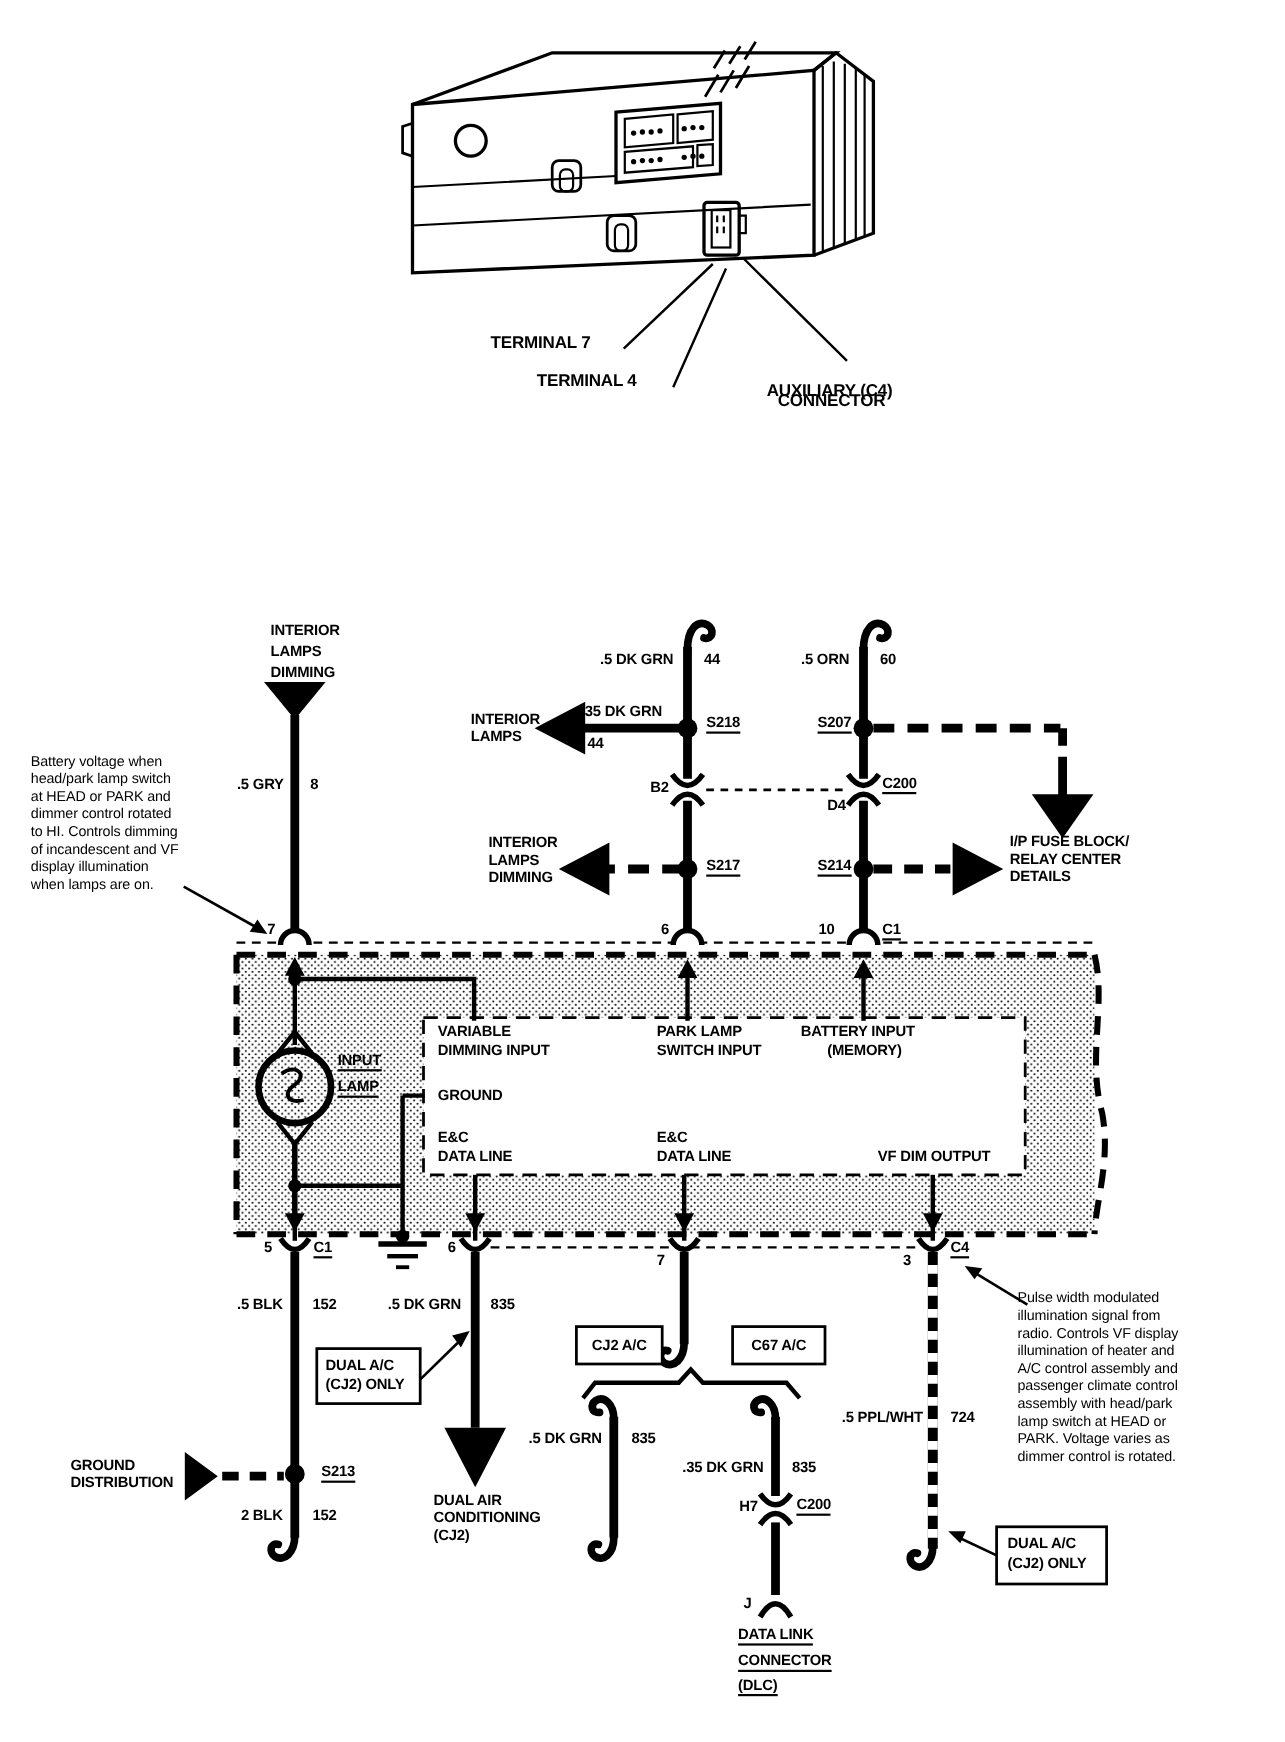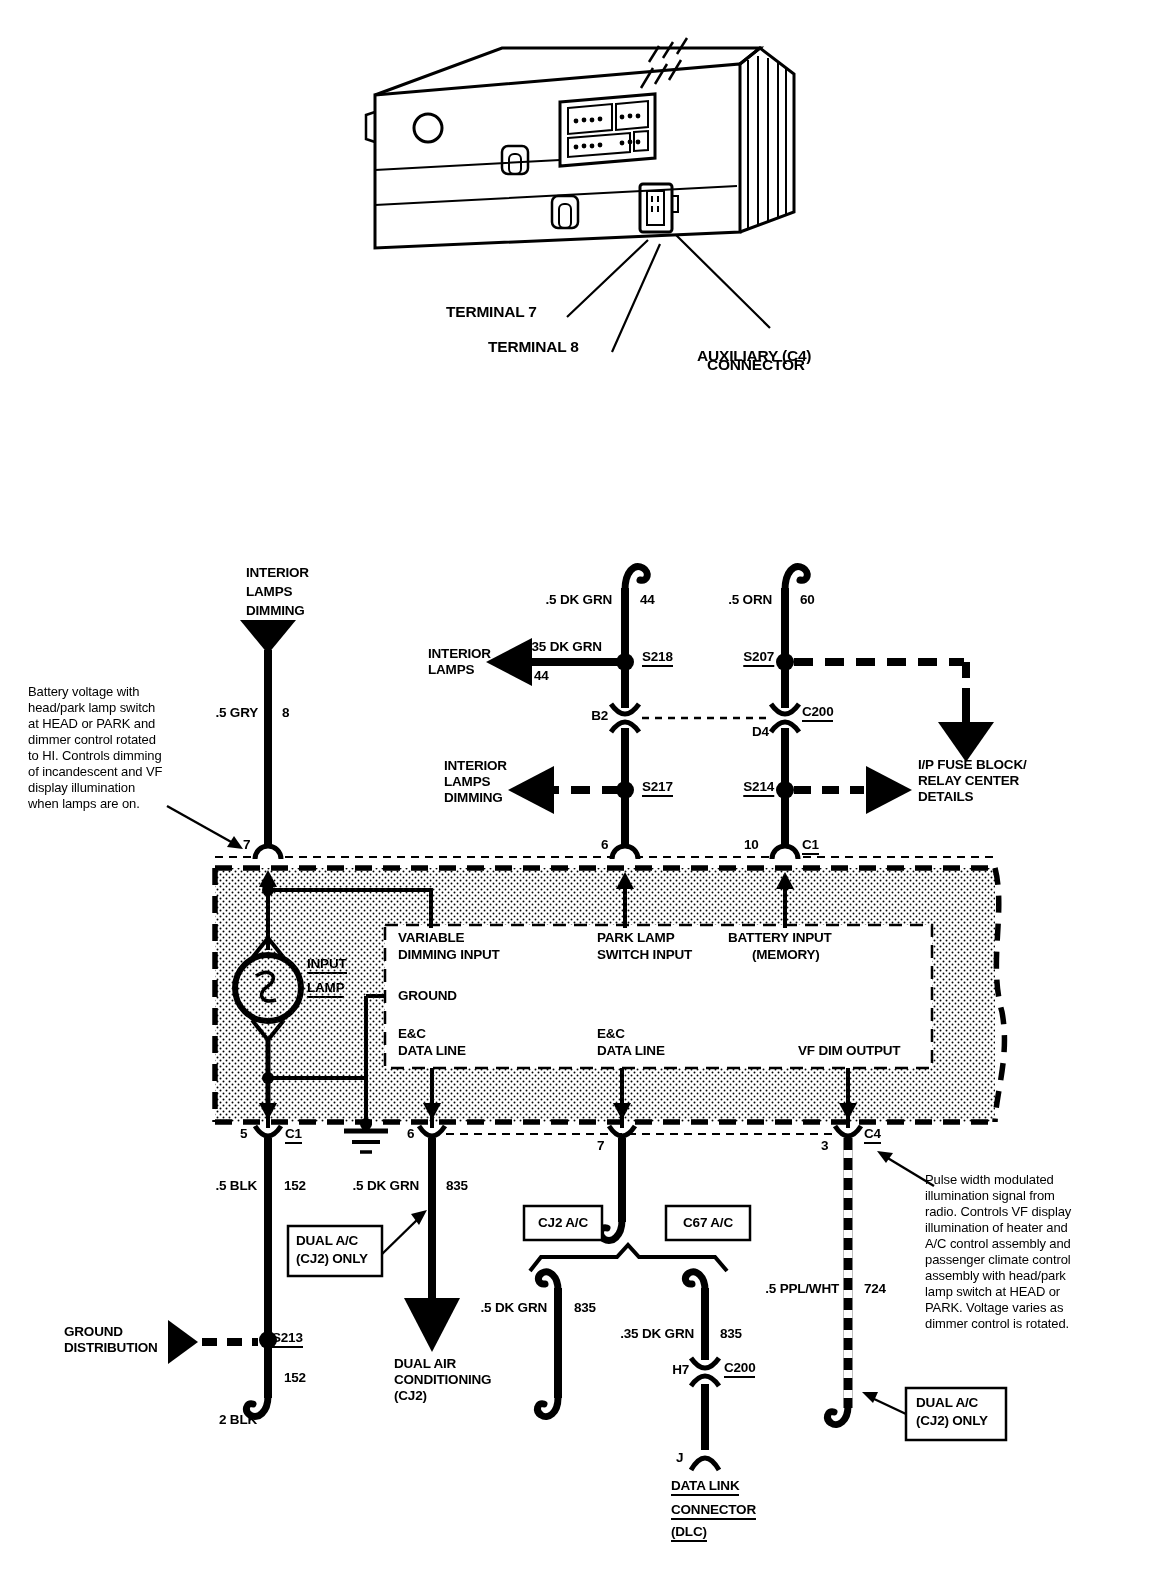--- a/index.html
+++ b/index.html
@@ -228,26 +228,26 @@
     <g>
       <path d="M167,806 L233,843" stroke-width="2.4"></path>
       <polygon points="243,849 227,847 234,836" fill="#000" stroke="none"></polygon>
       <path d="M934,1186 L886,1157" stroke-width="2.4"></path>
       <polygon points="877,1151 893,1153 886,1163" fill="#000" stroke="none"></polygon>
     </g>
   </g>
 </svg>
 
 <div class="lb big" style="left:446px;top:304px">TERMINAL 7</div>
-<div class="lb big" style="left:488px;top:339px">TERMINAL 8</div>
+<div class="lb big" style="left:488px;top:339px">TERMINAL 4</div>
 <div class="lb big" style="left:697px;top:348px">AUXILIARY (C4)</div>
 <div class="lb big" style="left:707px;top:357px">CONNECTOR</div>
 
 <div class="blk note" style="left:28px;top:684px">
-  <div>Battery voltage with</div>
+  <div>Battery voltage when</div>
   <div>head/park lamp switch</div>
   <div>at HEAD or PARK and</div>
   <div>dimmer control rotated</div>
   <div>to HI. Controls dimming</div>
   <div>of incandescent and VF</div>
   <div>display illumination</div>
   <div>when lamps are on.</div>
 </div>
 <div class="blk note" style="left:925px;top:1172px">
   <div>Pulse width modulated</div>
@@ -327,22 +327,22 @@
 <div class="lb r" style="left:257px;top:1179px">.5 BLK</div>
 <div class="lb" style="left:284px;top:1179px">152</div>
 <div class="lb r" style="left:419px;top:1179px">.5 DK GRN</div>
 <div class="lb" style="left:446px;top:1179px">835</div>
 <div class="lb" style="left:296px;top:1234px">DUAL A/C</div>
 <div class="lb" style="left:296px;top:1252px">(CJ2) ONLY</div>
 <div class="blk n16" style="left:64px;top:1324px">
   <div>GROUND</div>
   <div>DISTRIBUTION</div>
 </div>
-<div class="lb u" style="left:272px;top:1331px">S213</div>
-<div class="lb r" style="left:257px;top:1413px">2 BLK</div>
+<div class="lb u" style="left:292px;top:1331px">S213</div>
+<div class="lb r" style="left:257px;top:1371px">2 BLK</div>
 <div class="lb" style="left:284px;top:1371px">152</div>
 <div class="blk n16" style="left:394px;top:1356px">
   <div>DUAL AIR</div>
   <div>CONDITIONING</div>
   <div>(CJ2)</div>
 </div>
 <div class="boxtxt" style="left:524px;top:1216px;width:78px">CJ2 A/C</div>
 <div class="boxtxt" style="left:666px;top:1216px;width:84px">C67 A/C</div>
 <div class="lb r" style="left:547px;top:1301px">.5 DK GRN</div>
 <div class="lb" style="left:574px;top:1301px">835</div>

